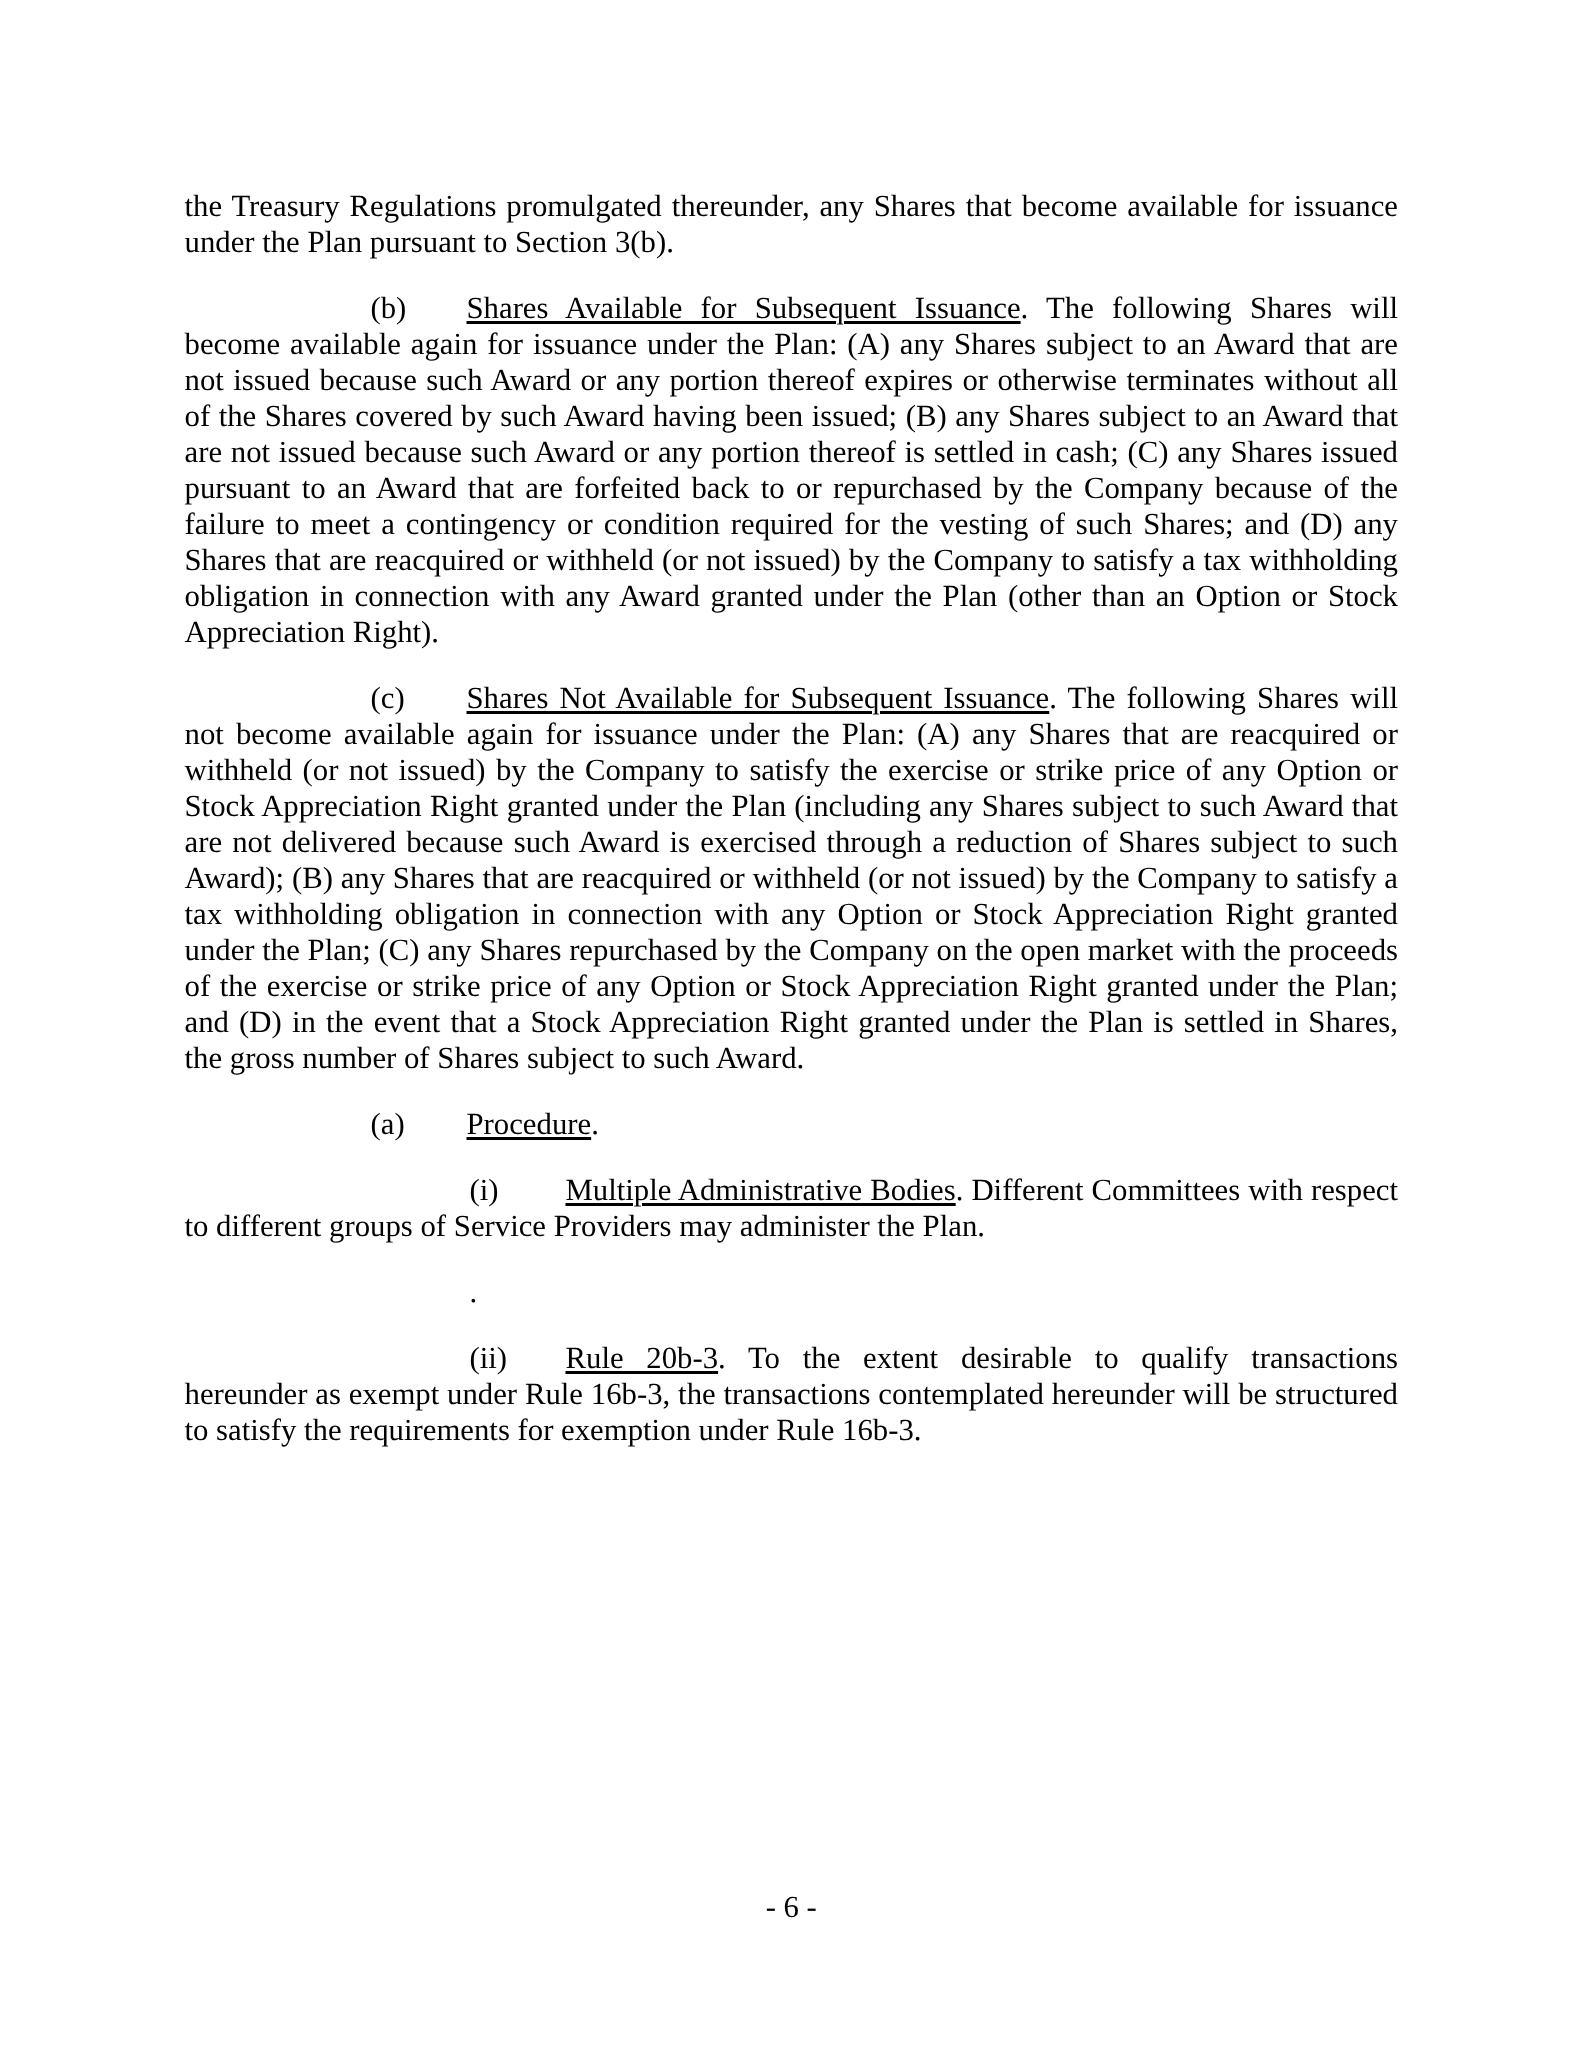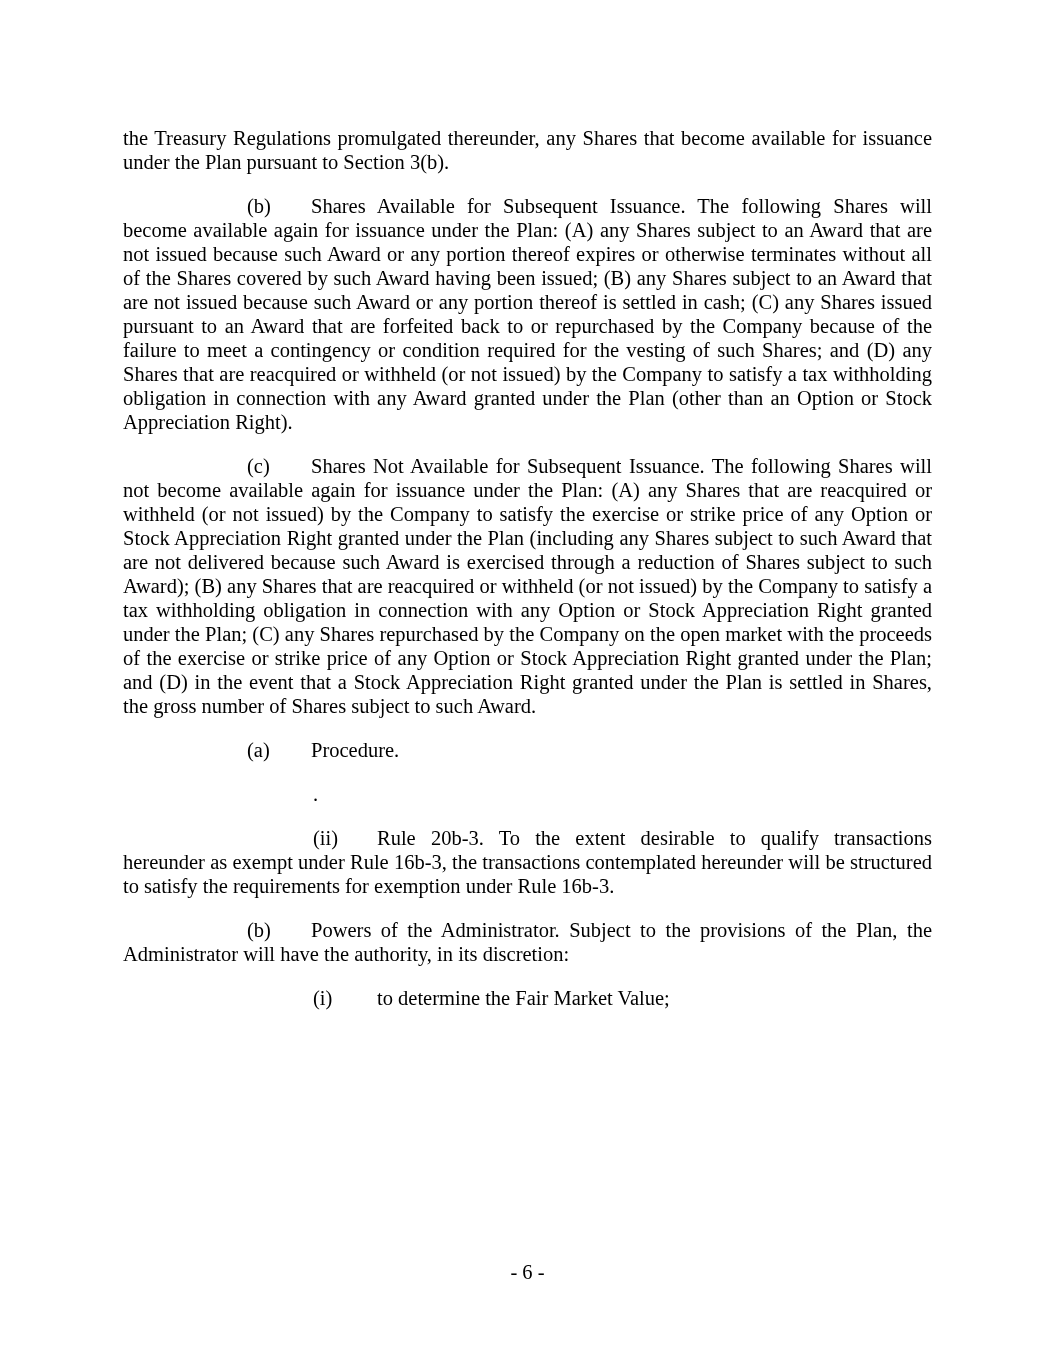--- a/index.html
+++ b/index.html
@@ -25,21 +25,21 @@
   .para:last-child { margin-bottom: 0; }
   .ind0 { text-indent: 0; }
   .ind1 { text-indent: 62px; }
   .ind2 { text-indent: 124px; }
   .ind3 { text-indent: 190px; }
   .marker {
     display: inline-block;
     width: 64px;
     text-indent: 0;
   }
-  .u { }
+  .u { text-decoration: underline; }
   .footer {
     position: absolute;
     top: 1260px;
     left: 0;
     right: 0;
     text-align: center;
   }
 </style>
 </head>
 <body>
@@ -49,26 +49,25 @@
 
     <p class="para ind0"><span>the Treasury Regulations promulgated thereunder, any Shares that become available for issuance under the Plan pursuant to Section 3(b).</span></p>
 
     <p class="para ind2"><span class="marker">(b)</span><span class="u">Shares Available for Subsequent Issuance</span><span>.  The following Shares will become available again for issuance under the Plan: (A) any Shares subject to an Award that are not issued because such Award or any portion thereof expires or otherwise terminates without all of the Shares covered by such Award having been issued; (B) any Shares subject to an Award that are not issued because such Award or any portion thereof is settled in cash; (C) any Shares issued pursuant to an Award that are forfeited back to or repurchased by the Company because of the failure to meet a contingency or condition required for the vesting of such Shares; and (D) any Shares that are reacquired or withheld (or not issued) by the Company to satisfy a tax withholding obligation in connection with any Award granted under the Plan (other than an Option or Stock Appreciation Right).</span></p>
 
     <p class="para ind2"><span class="marker">(c)</span><span class="u">Shares Not Available for Subsequent Issuance</span><span>.  The following Shares will not become available again for issuance under the Plan: (A) any Shares that are reacquired or withheld (or not issued) by the Company to satisfy the exercise or strike price of any Option or Stock Appreciation Right granted under the Plan (including any Shares subject to such Award that are not delivered because such Award is exercised through a reduction of Shares subject to such Award); (B) any Shares that are reacquired or withheld (or not issued) by the Company to satisfy a tax withholding obligation in connection with any Option or Stock Appreciation Right granted under the Plan; (C) any Shares repurchased by the Company on the open market with the proceeds of the exercise or strike price of any Option or Stock Appreciation Right granted under the Plan; and (D) in the event that a Stock Appreciation Right granted under the Plan is settled in Shares, the gross number of Shares subject to such Award.</span></p>
 
 
     <p class="para ind2"><span class="marker">(a)</span><span class="u">Procedure</span><span>.</span></p>
 
+    <p class="para ind3"><span class="marker">(i)</span><span class="u">Multiple Administrative Bodies</span><span>.  Different Committees with respect to different groups of Service Providers may administer the Plan.</span></p>
 
     <p class="para ind3"><span>.</span></p>
 
     <p class="para ind3"><span class="marker">(ii)</span><span class="u">Rule 20b-3</span><span>.  To the extent desirable to qualify transactions hereunder as exempt under Rule 16b-3, the transactions contemplated hereunder will be structured to satisfy the requirements for exemption under Rule 16b-3.</span></p>
 
 
-    <p class="para ind2"><span class="marker">(b)</span><span class="u">Powers of the Administrator</span><span>.  Subject to the provisions of the Plan, the Administrator will have the authority, in its discretion:</span></p>
 
-    <p class="para ind3"><span class="marker">(i)</span><span>to determine the Fair Market Value;</span></p>
 
   </div>
 
   <div class="footer">- 6 -</div>
 </div>
 
 </body></html>

